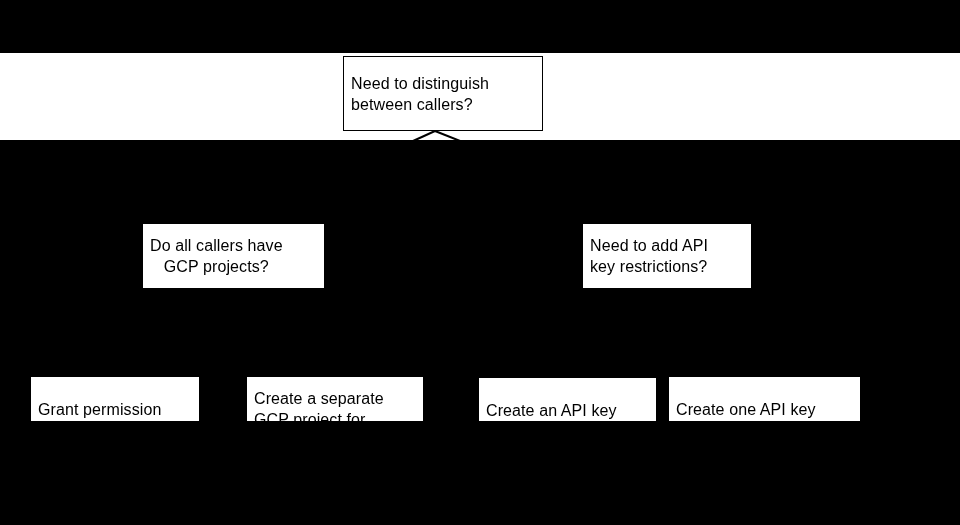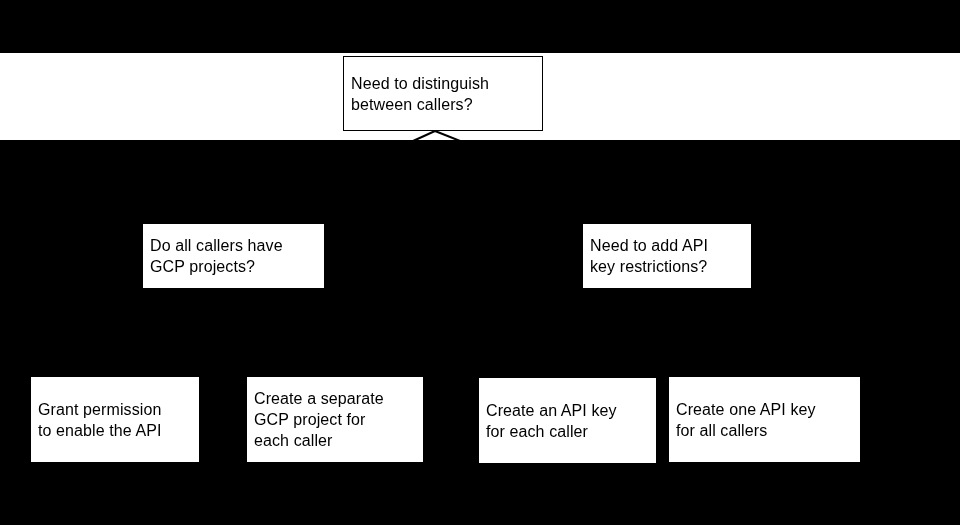--- a/index.html
+++ b/index.html
@@ -4,21 +4,21 @@
 <style>
   * { margin: 0; padding: 0; box-sizing: border-box; }
   html, body {
     width: 960px; height: 525px;
     background: var(--page-bg, #000000);
     font-family: "Liberation Sans", sans-serif;
     overflow: hidden;
   }
   .canvas {
     position: relative;
-    width: 960px; height: 525px;
+    width: 960px; height: 421px;
     background: var(--page-bg, #000000);
     overflow: hidden;
   }
   .band {
     position: absolute;
     left: 0; top: 53px;
     width: 960px; height: 87px;
     background: var(--band-bg, #ffffff);
   }
   svg.edges {
@@ -33,21 +33,21 @@
     color: var(--node-text, #000000);
     font-size: 16px;
     line-height: 21px;
     display: flex;
     align-items: center;
     padding: 0 5px 0 7px;
     white-space: pre-line;
     letter-spacing: 0.1px;
   }
   #node-root        { left: 343px; top: 56px;  width: 200px; height: 75px; }
-  #node-q-left      { left: 142px; top: 223px; width: 183px; height: 66px; }
+  #node-q-left      { left: 142px; top: 223px; width: 183px; height: 66px; text-align: center; }
   #node-q-right     { left: 582px; top: 223px; width: 170px; height: 66px; }
   #node-outcome-1   { left: 30px;  top: 376px; width: 170px; height: 87px; }
   #node-outcome-2   { left: 246px; top: 376px; width: 178px; height: 87px; }
   #node-outcome-3   { left: 478px; top: 377px; width: 179px; height: 87px; }
   #node-outcome-4   { left: 668px; top: 376px; width: 193px; height: 87px; }
 </style>
 </head>
 <body>
 
 <div class="canvas">

